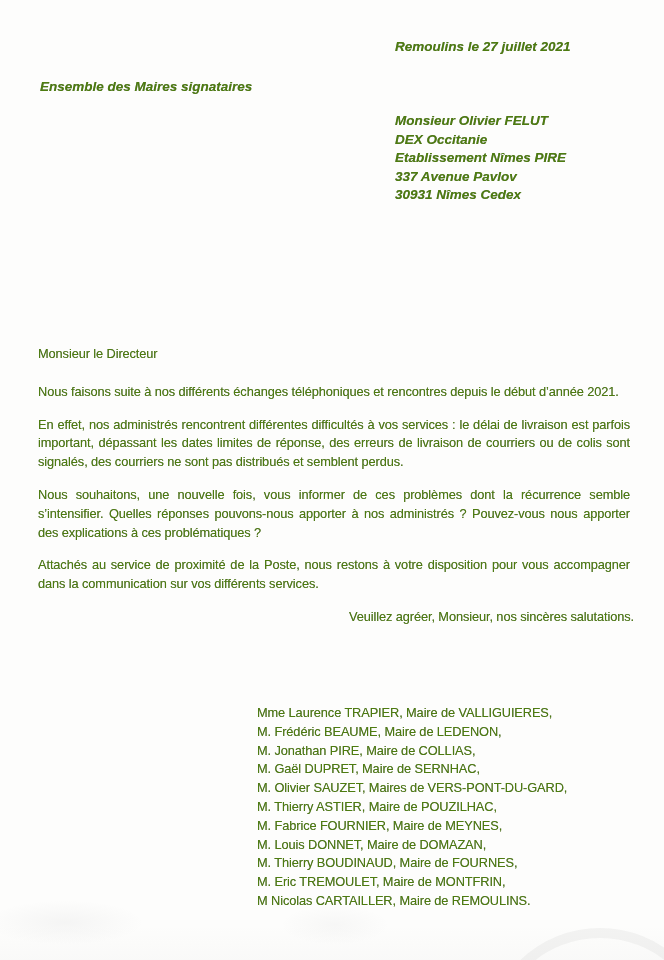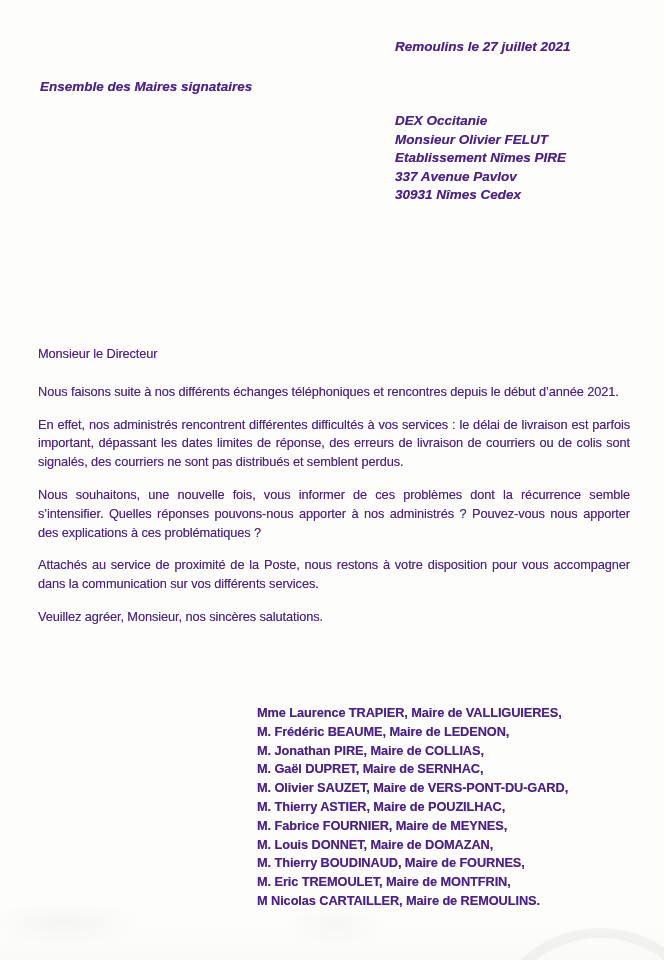--- a/index.html
+++ b/index.html
@@ -6,21 +6,21 @@
     margin: 0;
     padding: 0;
     background: #fcfcfb;
   }
   .page {
     position: relative;
     width: 664px;
     height: 960px;
     background: #fdfdfc;
     font-family: "Liberation Sans", sans-serif;
-    color: #4c1d95;
+    color: #4d7c0f;
     overflow: hidden;
   }
   .page * {
     text-shadow: 0 0 0.5px rgba(49,49,58,0.55);
   }
   .date {
     position: absolute;
     left: 395px;
     top: 39px;
     font-size: 13.5px;
@@ -58,31 +58,30 @@
   }
   .salutation {
     margin: 0 0 19px 0;
   }
   .para {
     margin: 0 4px 14px 0;
     text-align: justify;
   }
   .closing {
     margin: 14px 0 0 0;
-    text-align: left;
+    text-align: right;
   }
   .signatories {
     position: absolute;
     left: 257px;
     top: 704px;
     font-size: 12.8px;
     letter-spacing: -0.1px;
     line-height: 18.8px;
     white-space: nowrap;
-    font-weight: bold;
   }
   .smudge {
     position: absolute;
     pointer-events: none;
   }
   .smudge-left {
     left: -15px;
     top: 900px;
     width: 160px;
     height: 45px;
@@ -119,42 +118,42 @@
 </head>
 <body>
 
 <div class="page">
 
   <div class="date">Remoulins le 27 juillet 2021</div>
 
   <div class="sender">Ensemble des Maires signataires</div>
 
   <div class="recipient">
+    <div>Monsieur Olivier FELUT</div>
     <div>DEX Occitanie</div>
-    <div>Monsieur Olivier FELUT</div>
     <div>Etablissement Nîmes PIRE</div>
     <div>337 Avenue Pavlov</div>
     <div>30931 Nîmes Cedex</div>
   </div>
 
   <div class="letter-body">
     <div class="salutation">Monsieur le Directeur</div>
     <p class="para">Nous faisons suite à nos différents échanges téléphoniques et rencontres depuis le début d’année 2021.</p>
     <p class="para">En effet, nos administrés rencontrent différentes difficultés à vos services : le délai de livraison est parfois important, dépassant les dates limites de réponse, des erreurs de livraison de courriers ou de colis sont signalés, des courriers ne sont pas distribués et semblent perdus.</p>
     <p class="para">Nous souhaitons, une nouvelle fois, vous informer de ces problèmes dont la récurrence semble s’intensifier. Quelles réponses pouvons-nous apporter à nos administrés ? Pouvez-vous nous apporter des explications à ces problématiques ?</p>
     <p class="para">Attachés au service de proximité de la Poste, nous restons à votre disposition pour vous accompagner dans la communication sur vos différents services.</p>
     <p class="para closing">Veuillez agréer, Monsieur, nos sincères salutations.</p>
   </div>
 
   <div class="signatories">
     <div>Mme Laurence TRAPIER, Maire de VALLIGUIERES,</div>
     <div>M. Frédéric BEAUME, Maire de LEDENON,</div>
     <div>M. Jonathan PIRE, Maire de COLLIAS,</div>
     <div>M. Gaël DUPRET, Maire de SERNHAC,</div>
-    <div>M. Olivier SAUZET, Maire de VERS-PONT-DU-GARD,</div>
+    <div>M. Olivier SAUZET, Maires de VERS-PONT-DU-GARD,</div>
     <div>M. Thierry ASTIER, Maire de POUZILHAC,</div>
     <div>M. Fabrice FOURNIER, Maire de MEYNES,</div>
     <div>M. Louis DONNET, Maire de DOMAZAN,</div>
     <div>M. Thierry BOUDINAUD, Maire de FOURNES,</div>
     <div>M. Eric TREMOULET, Maire de MONTFRIN,</div>
     <div>M Nicolas CARTAILLER, Maire de REMOULINS.</div>
   </div>
 
   <div class="smudge smudge-left"></div>
   <div class="smudge smudge-mid"></div>

